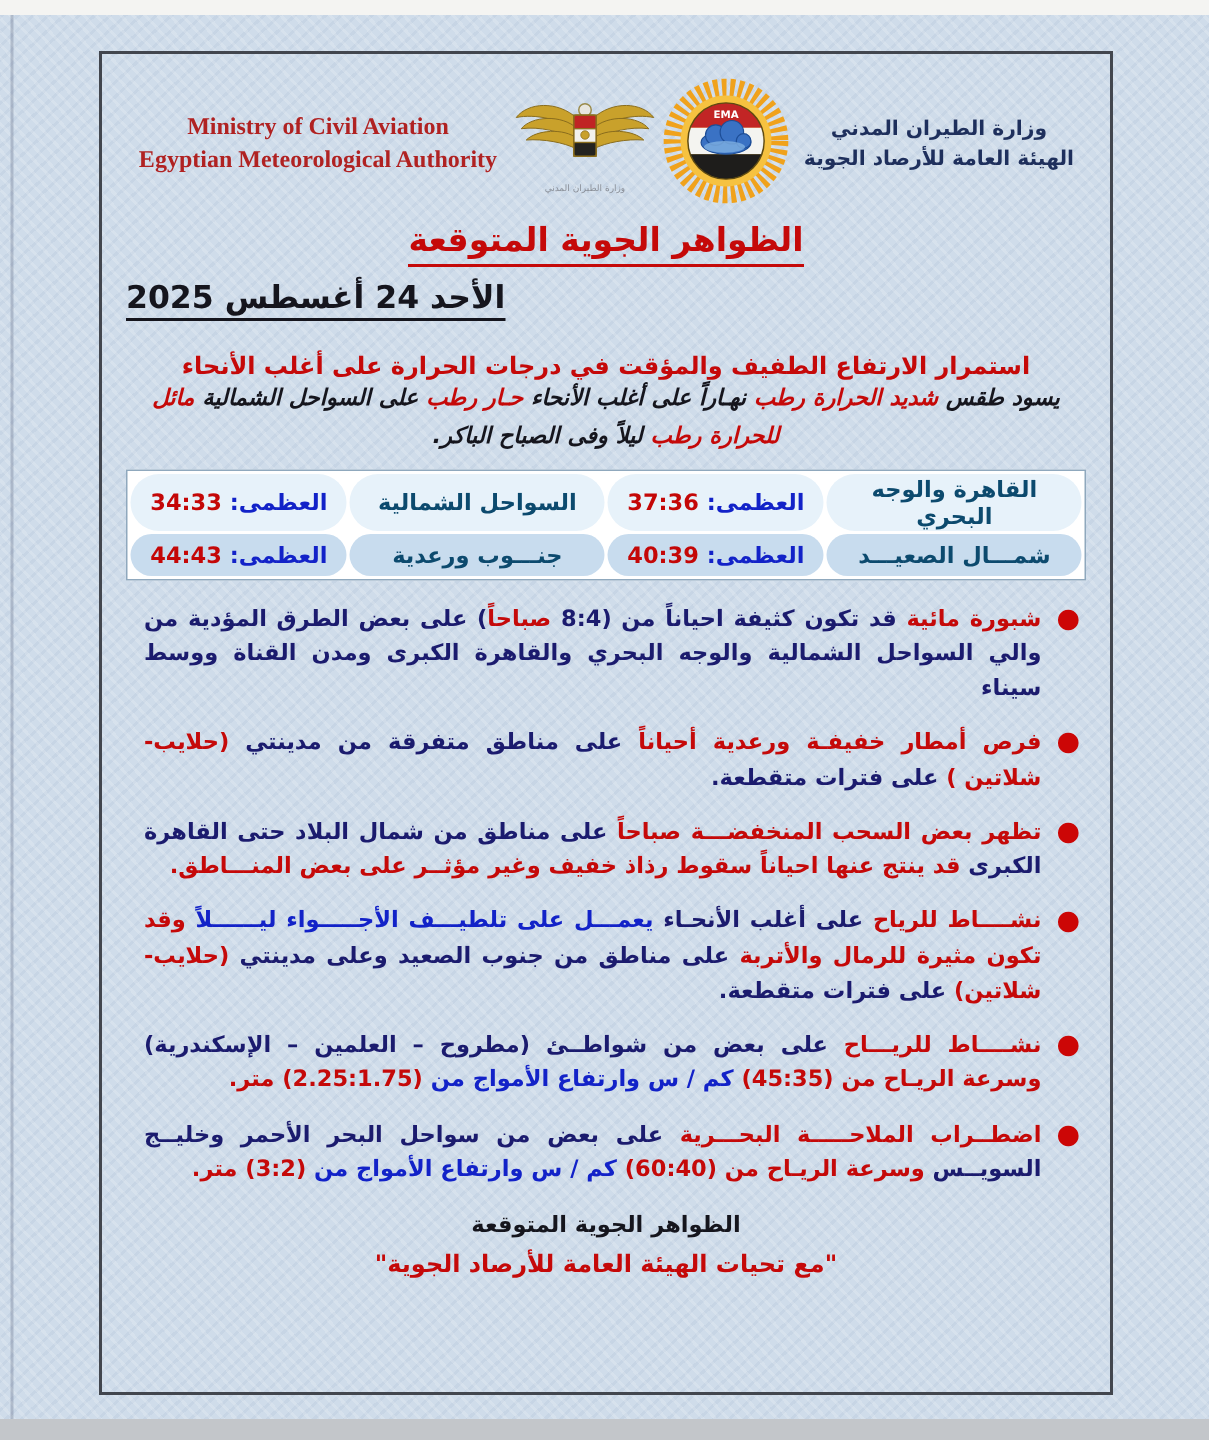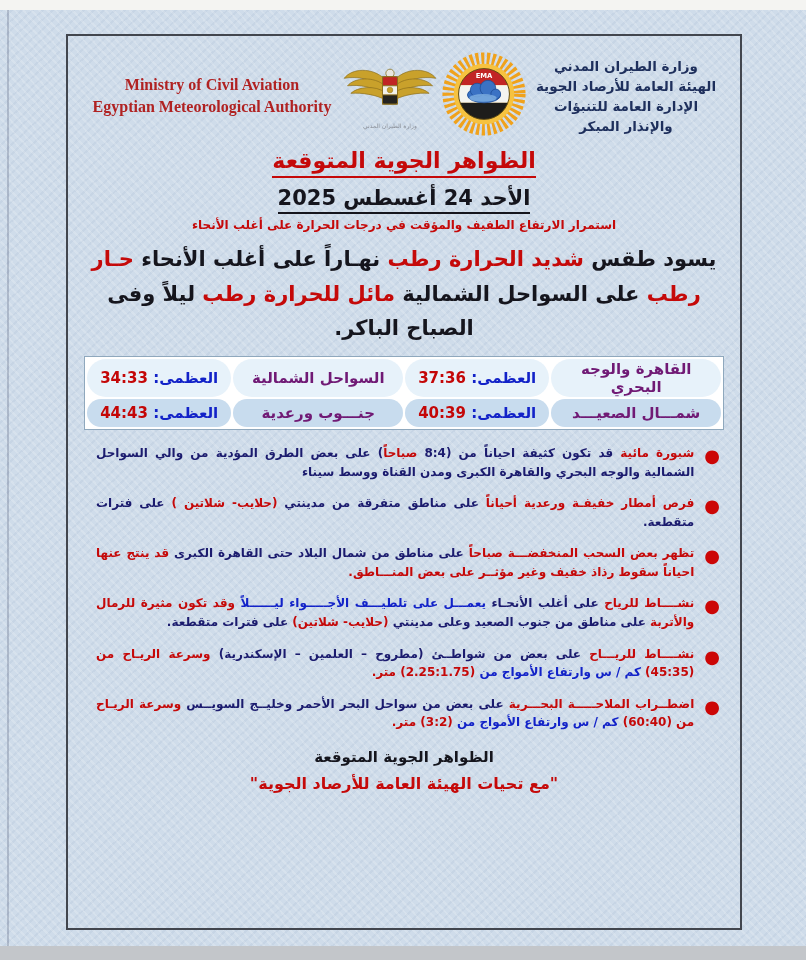--- a/index.html
+++ b/index.html
@@ -22,43 +22,43 @@
   .hdr-right{width:216px;text-align:center;color:#1e2f5c;font-weight:bold;
     font-size:13.5px;line-height:1.5;direction:rtl;}
   .logo-wings{width:104px;text-align:center;}
   .logo-wings .caption{font-size:6px;color:#8a8f98;line-height:1.2;letter-spacing:.3px;}
   .logo-sun{width:92px;}
 
   
   .title-wrap{text-align:center;margin-top:6px;}
   .main-title{display:inline-block;color:#c50909;font-weight:bold;font-size:22px;
     border-bottom:2.5px solid #c50909;padding-bottom:3px;}
-  .date-wrap{text-align:center;margin-top:8px;}
+  .date-wrap{margin-top:8px;}
   .date-line{display:inline-block;color:#15151d;font-weight:bold;font-size:21px;
     border-bottom:2px solid #15151d;padding-bottom:2px;direction:rtl;}
-  .subtitle{text-align:center;color:#c50909;font-weight:bold;font-size:12px;margin-top:4px;direction:rtl;}
-  .intro{direction:rtl;text-align:center;font-weight:bold;font-size:21px;line-height:1.65;margin-top:10px;}
+  .subtitle{text-align:center;color:#c50909;font-weight:bold;font-size:16px;margin-top:20px;direction:rtl;}
+  .intro{direction:rtl;text-align:center;font-weight:bold;font-size:15px;line-height:1.65;font-style:italic;}
 
   
   .temps-wrap{margin-top:10px;border:1px solid #8fa8bd;background:#ffffff;}
   table.temps{width:100%;border-collapse:separate;border-spacing:2px;direction:rtl;}
   table.temps td{height:26px;text-align:center;vertical-align:middle;
     font-weight:bold;font-size:15px;padding:1px 6px;border-radius:19px;}
   tr.trow-0 td{background:#e7f2fa;}
   tr.trow-1 td{background:#c8dcee;}
-  td.region{color:#701a75;width:27%;}
+  td.region{color:#0c4a6e;width:27%;}
   td.value{width:23%;}
   .max-label{color:#1222c8;}
   .max-value{color:#c40707;}
 
   
   .bullets{margin-top:14px;}
   .bullet{direction:rtl;display:flex;gap:10px;margin-bottom:13px;}
   .dot{color:#cc0606;font-size:18px;line-height:1.3;flex:0 0 auto;padding-right:4px;}
-  .btext{direction:rtl;text-align:justify;font-weight:bold;font-size:12px;line-height:1.55;flex:1;margin-left:12px;}
+  .btext{direction:rtl;text-align:justify;font-weight:bold;font-size:15px;line-height:1.55;flex:1;margin-left:12px;}
 
   .seg-red{color:#c50909;}
   .seg-navy{color:#1b1b6e;}
   .seg-blue{color:#1222c8;}
   .seg-black{color:#15151d;}
 
   
   .footer{direction:rtl;text-align:center;font-weight:bold;font-size:15px;
     line-height:1.6;color:#15151d;margin-top:6px;}
   .footer .thanks{color:#c50909;font-size:16px;margin-top:2px;}
@@ -128,21 +128,20 @@
             <ellipse cx="44" cy="49" rx="14" ry="4" fill="#7fb0e2" opacity="0.8"></ellipse>
           </g>
           <circle cx="45" cy="45" r="26" fill="none" stroke="#5d4a12" stroke-width="1"></circle>
           <text x="45" y="29" text-anchor="middle" font-size="7" fill="#ffffff" font-weight="bold">EMA</text>
         </svg>
       </div>
 
       <div class="hdr-right">
         <div>وزارة الطيران المدني</div>
         <div>الهيئة العامة للأرصاد الجوية</div>
-        <div>الإدارة العامة للتنبؤات والإنذار المبكر</div>
       </div>
     </div>
 
     <div class="title-wrap">
       <span class="main-title">الظواهر الجوية المتوقعة</span>
     </div>
     <div class="date-wrap">
       <span class="date-line">الأحد 24 أغسطس 2025</span>
     </div>
 

